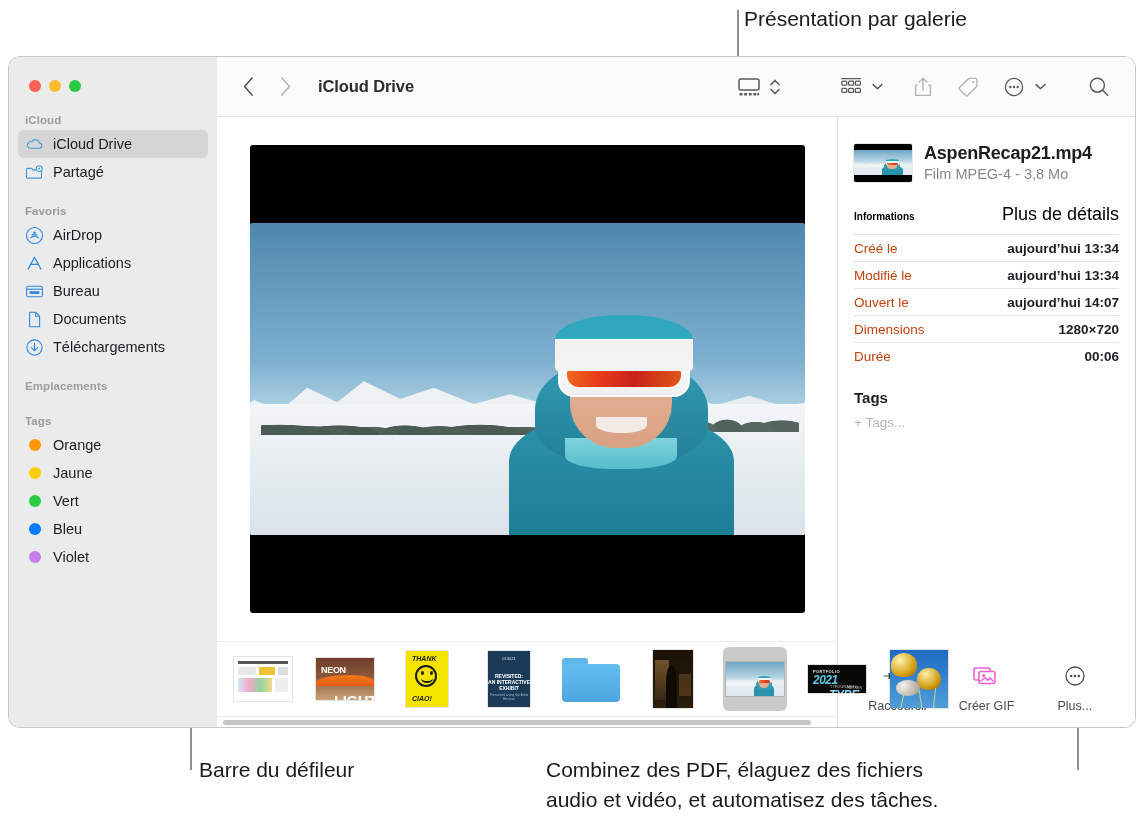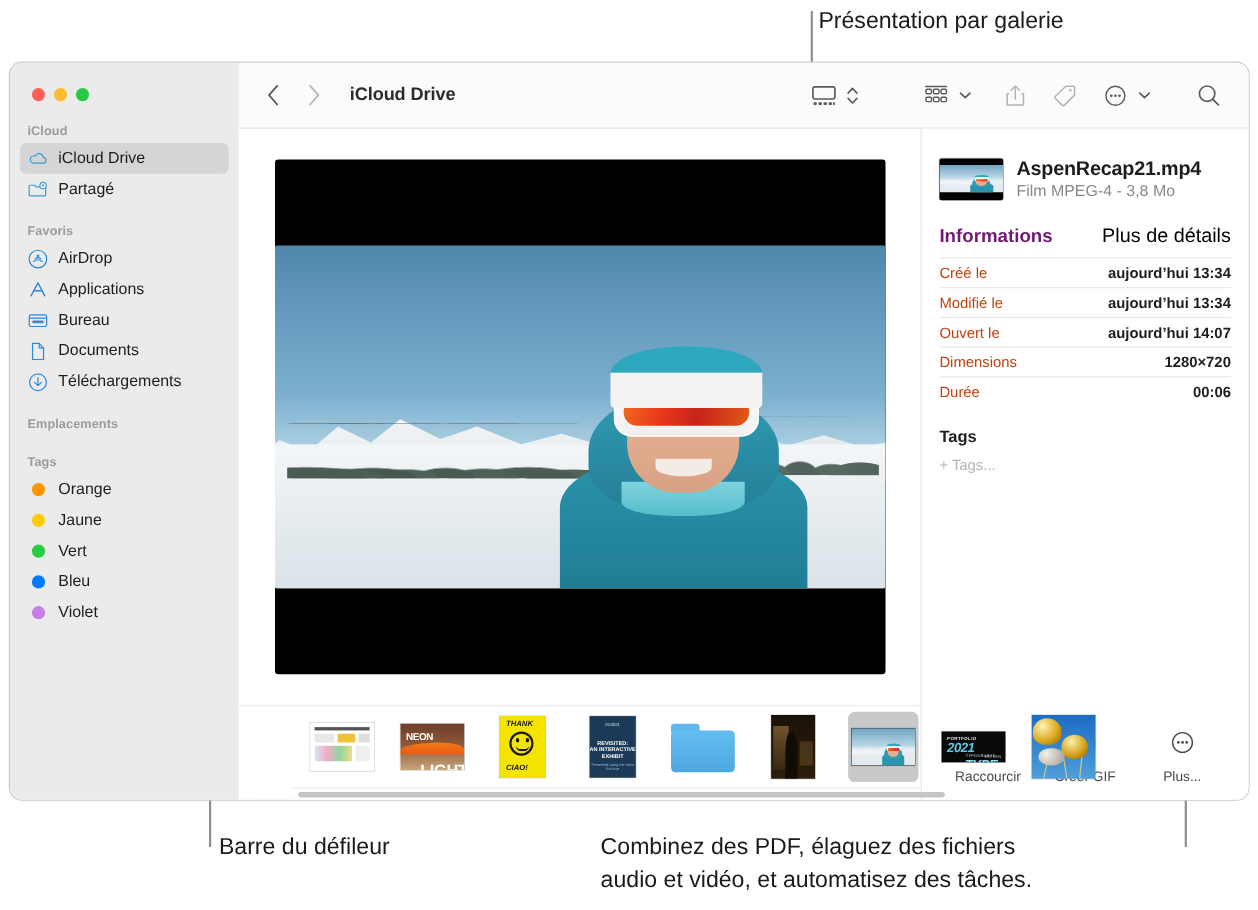--- a/index.html
+++ b/index.html
@@ -248,21 +248,20 @@
     border-radius: 10px 10px 4px 4px;
   }
 
   
   .strip-wrap {
     height: 86px;
     flex: none;
     display: flex;
     flex-direction: column;
     border-top: 1px solid #ebebeb;
-    padding-left: 48px;
   }
   .strip {
     flex: 1;
     display: flex;
     align-items: center;
     gap: 18px;
     padding: 0 14px;
     min-height: 0;
   }
   .thumb-cell {
@@ -319,21 +318,21 @@
   .ft-inner { position:absolute; left:0; top:18%; width:100%; height:64%; overflow:hidden; }
   .file-name { font-size: 18px; font-weight: bold; color: #1d1d1f; letter-spacing: -.2px; }
   .file-kind { font-size: 14.5px; color: #888; margin-top: 2px; }
 
   .info-hdr {
     display: flex;
     justify-content: space-between;
     align-items: baseline;
     padding-bottom: 9px;
   }
-  .info-hdr .t { font-size: 17px; font-weight: bold; color: #701a75; }
+  .info-hdr .t { font-size: 10px; font-weight: bold; color: #000000; }
   .info-hdr .more { font-size: 18px; color: #000000; }
 
   .row {
     display: flex;
     justify-content: space-between;
     align-items: center;
     height: 27px;
     border-top: 1px solid #e6e6e6;
     font-size: 13.5px;
   }

